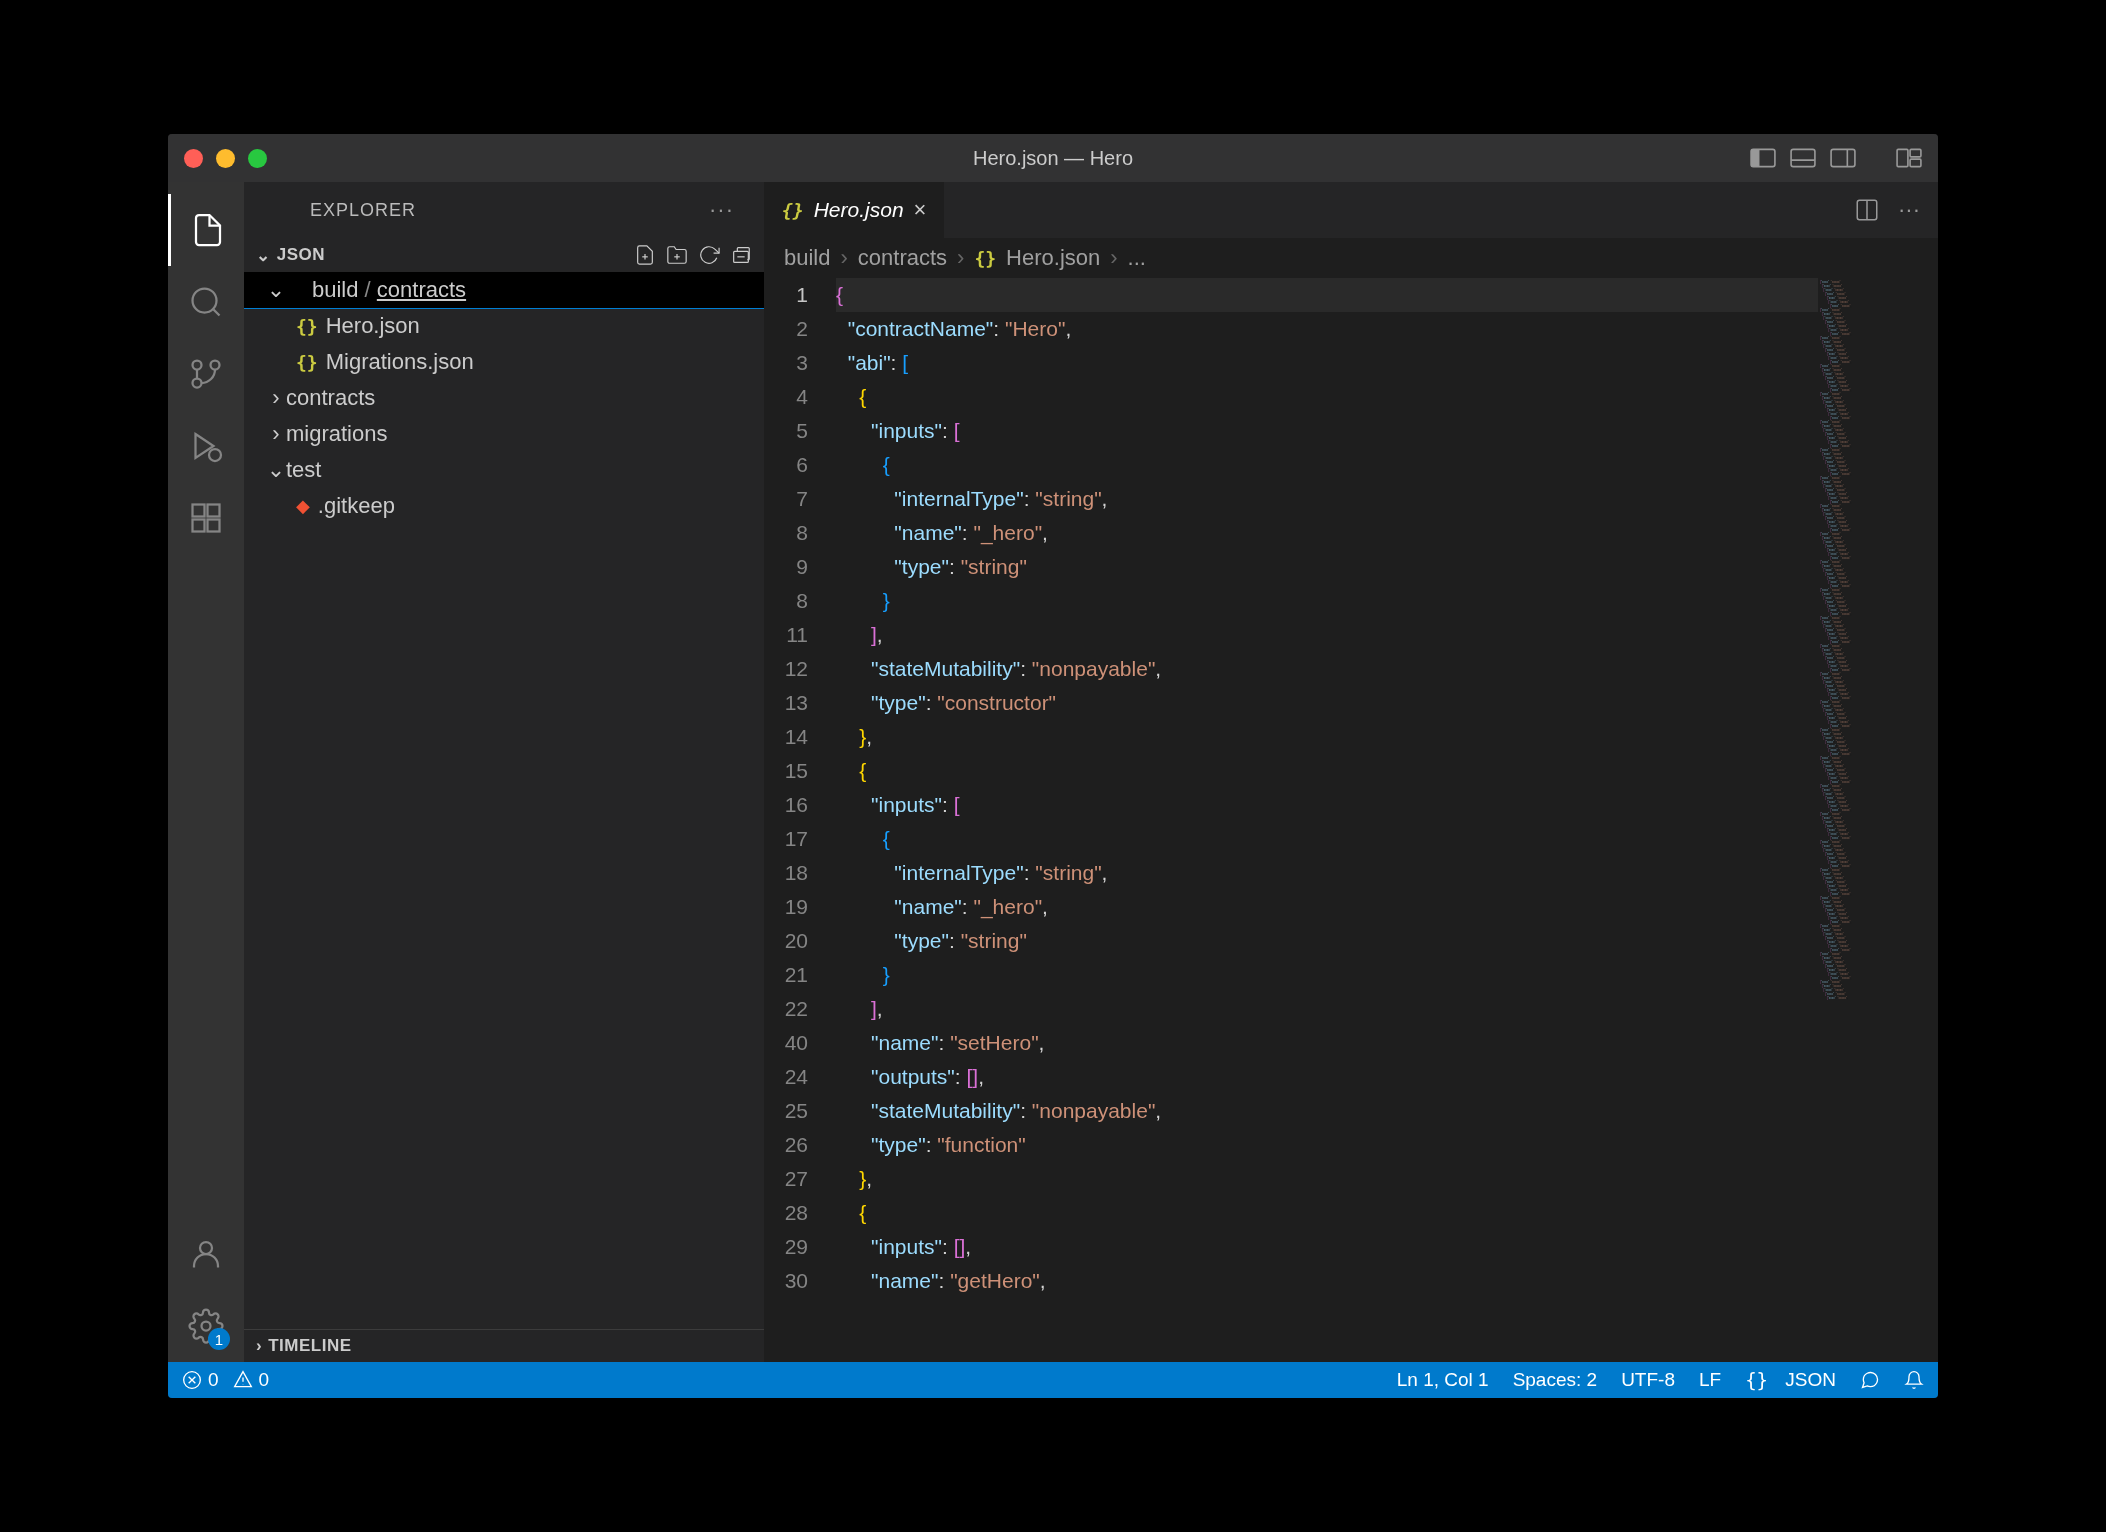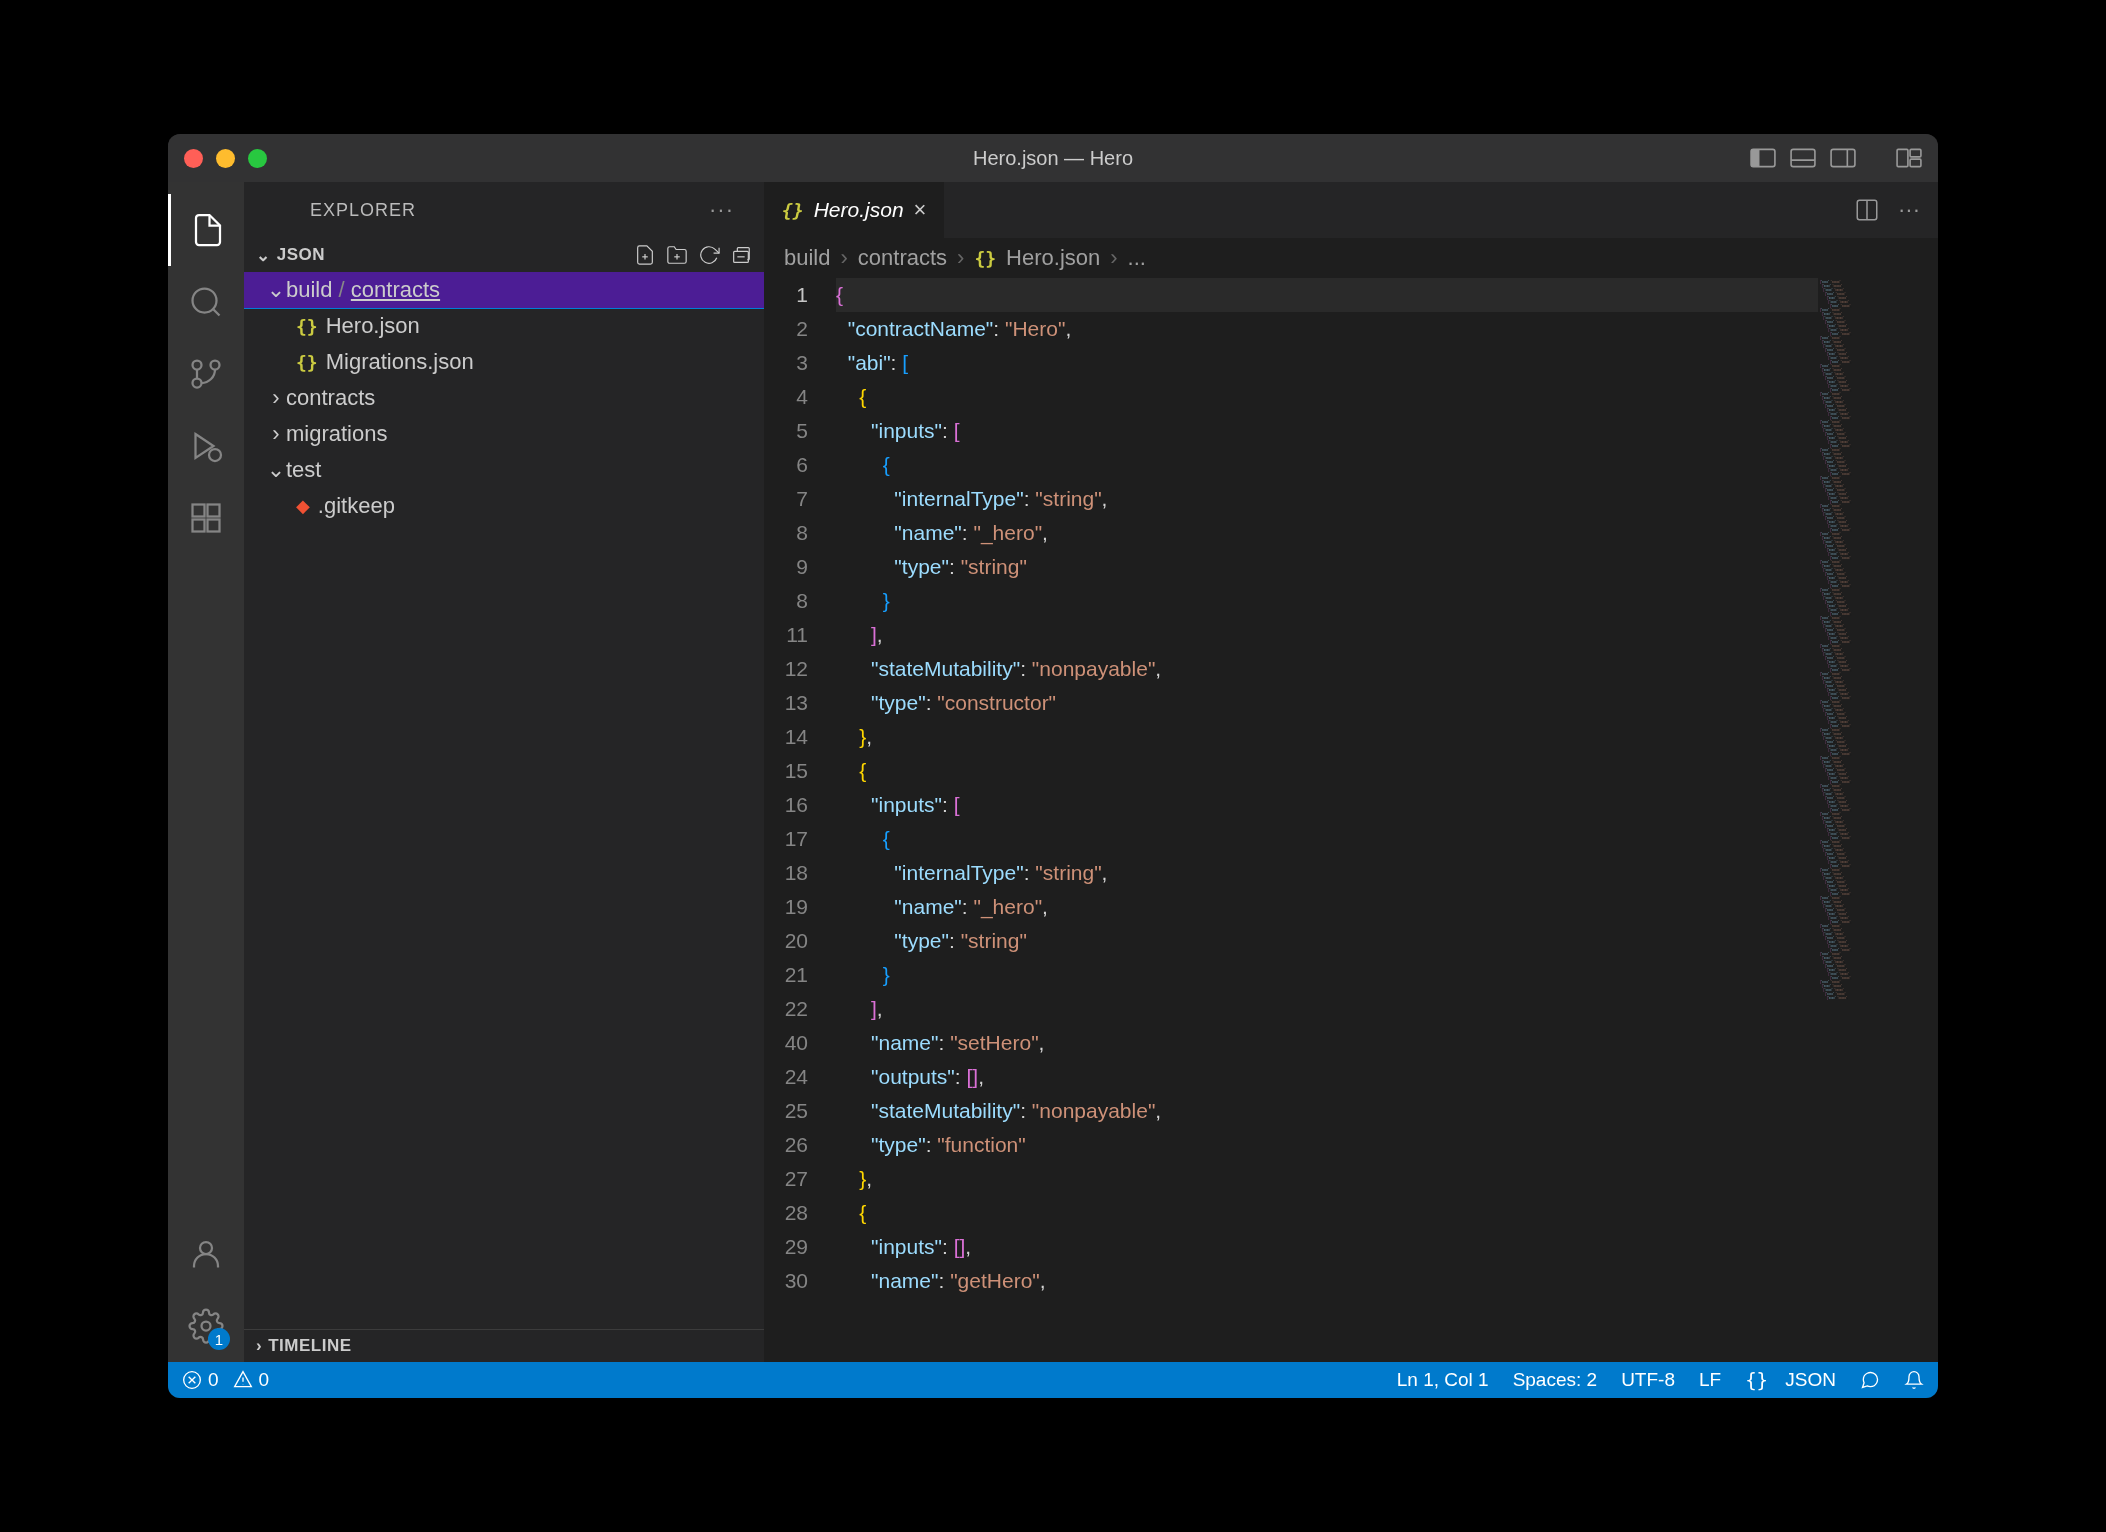--- a/index.html
+++ b/index.html
@@ -1,17 +1,17 @@
 <!DOCTYPE html>
 <html><head>
 <meta charset="utf-8">
 <style>
 * { margin: 0; padding: 0; box-sizing: border-box; font-family: -apple-system, BlinkMacSystemFont, "Segoe UI", sans-serif; }
 body { background: #000; display: flex; align-items: center; justify-content: center; width: 2106px; height: 1532px; }
-.window { width: 1770px; height: 1264px; background: #1e1e1e; border-radius: 12px; overflow: hidden; display: flex; flex-direction: column; box-shadow: 0 20px 60px rgba(0,0,0,0.6); }
+.window { width: 1770px; height: 1264px; background: #1e1e1e; border-radius: 4px; overflow: hidden; display: flex; flex-direction: column; box-shadow: 0 20px 60px rgba(0,0,0,0.6); }
 .titlebar { height: 48px; background: #323233; display: flex; align-items: center; padding: 0 16px; position: relative; }
 .traffic { display: flex; gap: 13px; }
 .tl { width: 19px; height: 19px; border-radius: 50%; }
 .tl.red { background: #ff5f57; }
 .tl.yellow { background: #febc2e; }
 .tl.green { background: #28c840; }
 .title { position: absolute; left: 50%; transform: translateX(-50%); color: #ccc; font-size: 20px; }
 .titlebar-right { position: absolute; right: 16px; display: flex; gap: 14px; align-items: center; }
 .tb-icon { width: 26px; height: 20px; fill: none; stroke: #999; stroke-width: 1.5; }
 .main { flex: 1; display: flex; min-height: 0; }
@@ -24,21 +24,21 @@
 .ab-badge { position: absolute; bottom: 12px; right: 14px; background: #007acc; color: #fff; border-radius: 50%; width: 22px; height: 22px; font-size: 15px; display: flex; align-items: center; justify-content: center; }
 .sidebar { width: 520px; background: #252526; display: flex; flex-direction: column; }
 .sb-title { height: 56px; display: flex; align-items: center; padding: 0 30px; color: #bbb; font-size: 18px; letter-spacing: 1px; margin-left: 36px; }
 .sb-title-actions { margin-left: auto; color: #999; font-size: 22px; cursor: pointer; }
 .sb-section { display: flex; align-items: center; padding: 6px 12px; color: #ccc; font-size: 17px; font-weight: 700; letter-spacing: 0.5px; cursor: pointer; }
 .sb-section .chev { margin-right: 6px; }
 .sb-section-actions { margin-left: auto; display: flex; gap: 10px; }
 .sb-section-actions svg { width: 22px; height: 22px; stroke: #ccc; fill: none; stroke-width: 1.3; }
 .tree { flex: 1; overflow: auto; }
 .tree-row { height: 36px; display: flex; align-items: center; color: #ccc; font-size: 22px; cursor: pointer; }
-.tree-row.selected { background: #4c1d95; outline: 1px solid #007fd4; }
+.tree-row.selected { background: #000000; outline: 1px solid #007fd4; gap: 26px; }
 .tree-row .chev { width: 20px; display: inline-flex; justify-content: center; color: #ccc; }
 .tree-row .icon { margin-right: 8px; display: inline-flex; }
 .pad-1 { padding-left: 22px; }
 .pad-2 { padding-left: 44px; }
 .pad-3 { padding-left: 52px; }
 .underline { text-decoration: underline; }
 .dim { color: #888; }
 .sb-collapse { border-top: 1px solid #3c3c3c; }
 .editor { flex: 1; display: flex; flex-direction: column; background: #1e1e1e; min-width: 0; }
 .tabs { height: 56px; background: #252526; display: flex; align-items: stretch; }

